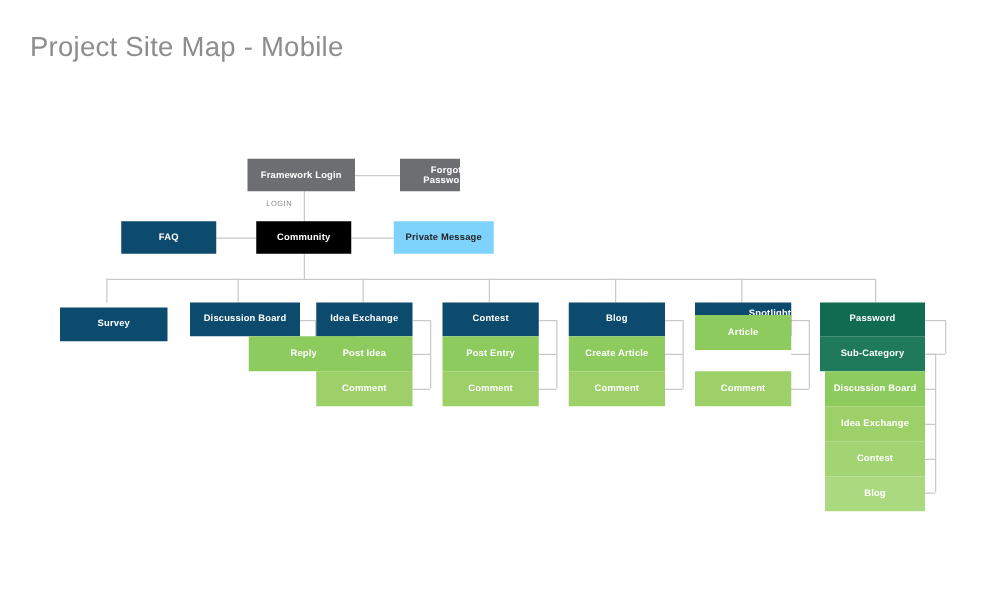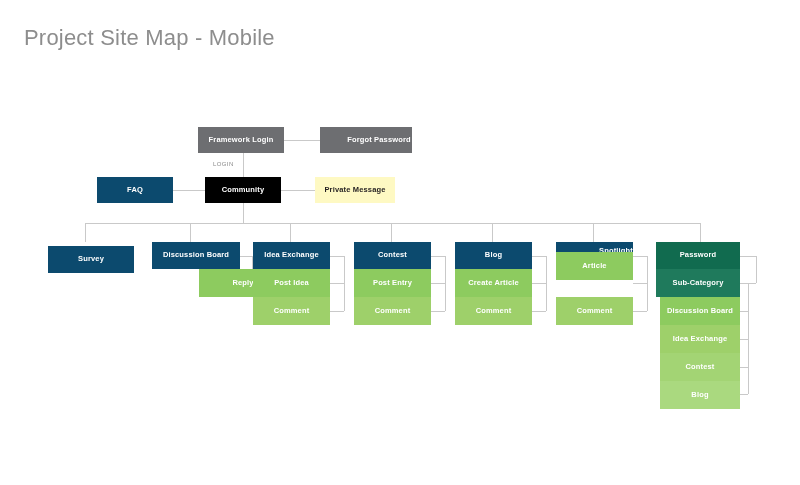--- a/index.html
+++ b/index.html
@@ -24,21 +24,21 @@
     color:#ffffff;
     font-size:7.5px;font-weight:bold;
     letter-spacing:.15px;
     text-align:center;
     line-height:1.1;
     box-sizing:border-box;
     z-index:3;
   }
   .node.gray{background:#6d6e71;}
   .node.black{background:#000000;}
-  .node.yellow{background:#fef9c3;color:#231f20;}
+  .node.yellow{background:#7dd3fc;color:#231f20;}
   .node.g1{background:#0c4a6e;}
   .node.g2{background:#8dcb5f;}
   .node.g3{background:#9ed06a;}
   .node.g4{background:#a3d474;}
   .node.g5{background:#aad97f;}
   .node.dark1{background:#116b4f;}
   .node.dark2{background:#1f7a5c;}
 
   
   .ln{position:absolute;background:#c9c9c9;z-index:1;}
@@ -107,21 +107,21 @@
 
   <div class="ln h" style="left:740px;top:283px;width:8px;"></div>
   <div class="ln v" style="left:748px;top:283px;height:111px;"></div>
   <div class="ln h" style="left:740px;top:311px;width:8px;"></div>
   <div class="ln h" style="left:740px;top:339px;width:8px;"></div>
   <div class="ln h" style="left:740px;top:367px;width:8px;"></div>
   <div class="ln h" style="left:740px;top:394px;width:8px;"></div>
 
   <div class="node gray" style="left:198px;top:127px;width:86px;height:26px;">Framework Login</div>
 
-  <div class="node gray" style="left:320px;top:127px;width:92px;height:26px;padding-left:26px;">Forgot Password</div>
+  <div class="node gray" style="left:320px;top:127px;width:48px;height:26px;padding-left:26px;">Forgot Password</div>
 
   <div class="login-label" style="left:213px;top:161px;">LOGIN</div>
 
   <div class="node g1" style="left:97px;top:177px;width:76px;height:26px;">FAQ</div>
 
   <div class="node black" style="left:205px;top:177px;width:76px;height:26px;">Community</div>
 
   <div class="node yellow" style="left:315px;top:177px;width:80px;height:26px;">Private Message</div>
 
   <div class="node g1" style="left:48px;top:246px;width:86px;height:27px;">Survey</div>

